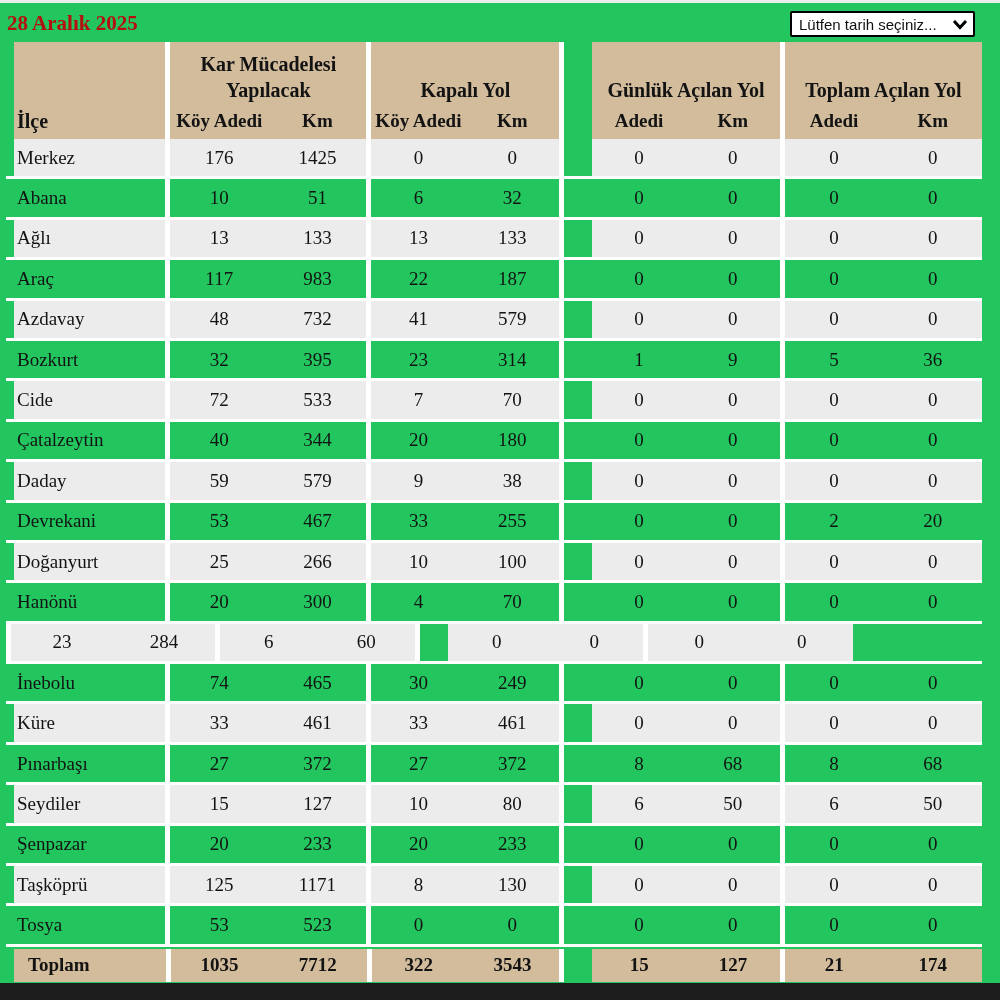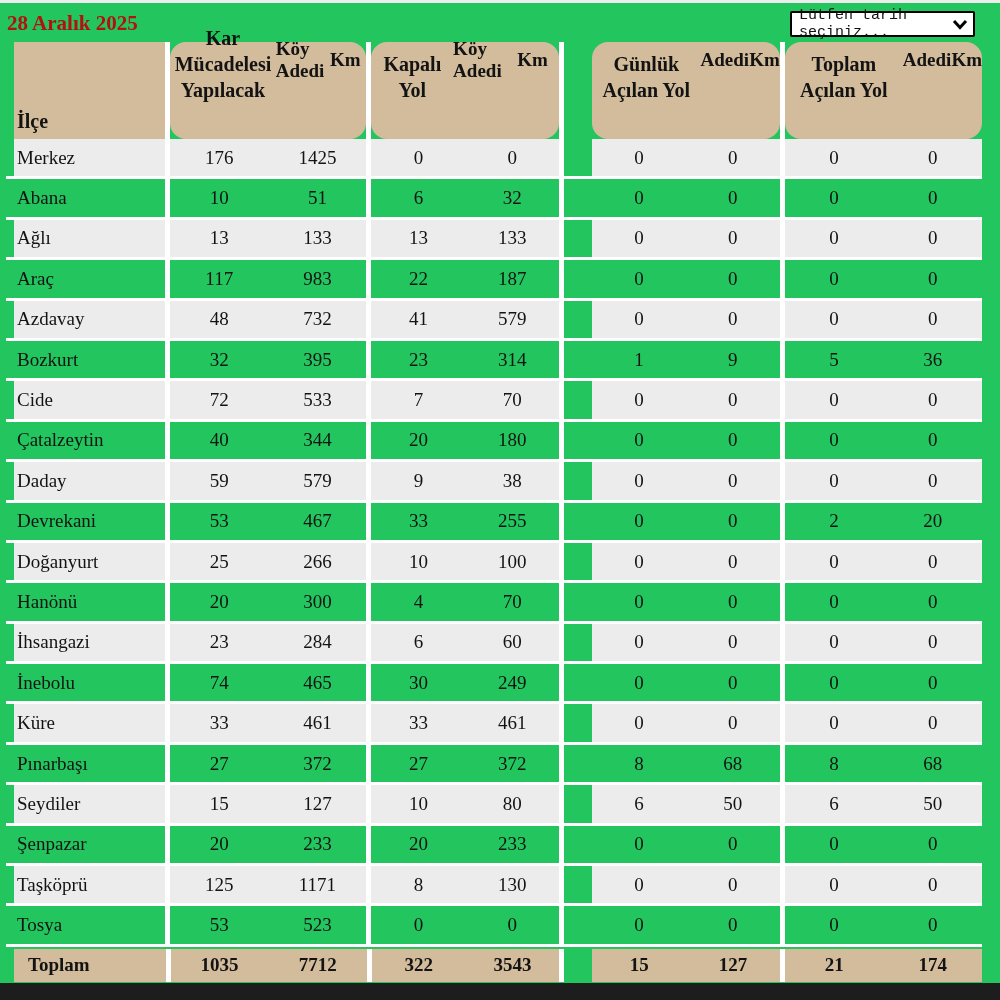--- a/index.html
+++ b/index.html
@@ -17,40 +17,40 @@
   }
   .top-strip{position:absolute;top:0;left:0;width:1000px;height:3px;background:#ededed;}
   .date-label{
     position:absolute;top:11px;left:7px;font-size:21px;font-weight:bold;color:var(--red);
   }
   .date-select{
     position:absolute;top:11px;right:25px;width:185px;height:26px;
     background:#fff;border:2px solid var(--selborder);border-radius:2px;
     display:flex;align-items:center;justify-content:space-between;
     padding:0 5px 0 7px;cursor:pointer;
-    font-family:Liberation Mono, monospace;font-size:15px;color:#111;
+    font-family:Liberation Sans, sans-serif;font-size:15px;color:#111;
   }
   .date-select .chev{display:flex;align-items:center;}
   .tablewrap{position:absolute;top:42px;left:6px;width:976px;}
   
   .c-ilce{width:157px;margin-left:8px;}
   .gut{width:5px;background:#fff;flex:none;}
   .g1{width:204px;}
   .g2{width:195px;}
   .g3{width:195px;margin-left:28px;}
   .g4{width:205px;}
   .grp{display:flex;}
   .half{flex:1;display:flex;align-items:center;justify-content:center;}
   
   .thead{display:flex;height:97px;}
   .h-ilce{
     background:var(--tan);display:flex;flex-direction:column;justify-content:flex-end;
     padding:0 0 6px 3px;font-size:20px;font-weight:bold;
   }
-  .h-grp{background:var(--tan);display:flex;flex-direction:row;border-radius:16px;}
+  .h-grp{background:var(--tan);display:flex;flex-direction:column;}
   .h-title{
     height:61px;display:flex;flex-direction:column;justify-content:flex-end;
     align-items:center;font-size:20px;font-weight:bold;line-height:26px;text-align:center;
   }
   .h-sub{height:36px;display:flex;font-size:19px;font-weight:bold;}
   
   .trow{display:flex;height:40.4px;border-bottom:3px solid #fff;font-size:19px;}
   .trow .ilce{display:flex;align-items:center;padding-left:3px;}
   .trow.odd .ilce,.trow.odd .half{background:var(--stripe);}
   .trow .half{font-size:19px;}
@@ -415,21 +415,20 @@
       <div class="half val">0</div>
     </div>
     <div class="gut"></div>
     <div class="grp g4">
       <div class="half val">0</div>
       <div class="half val">0</div>
     </div>
   </div>
 
   <div class="trow odd">
-    <div class="c-ilce ilce">İhsangazi</div>
     <div class="gut"></div>
     <div class="grp g1">
       <div class="half val">23</div>
       <div class="half val">284</div>
     </div>
     <div class="gut"></div>
     <div class="grp g2">
       <div class="half val">6</div>
       <div class="half val">60</div>
     </div>

